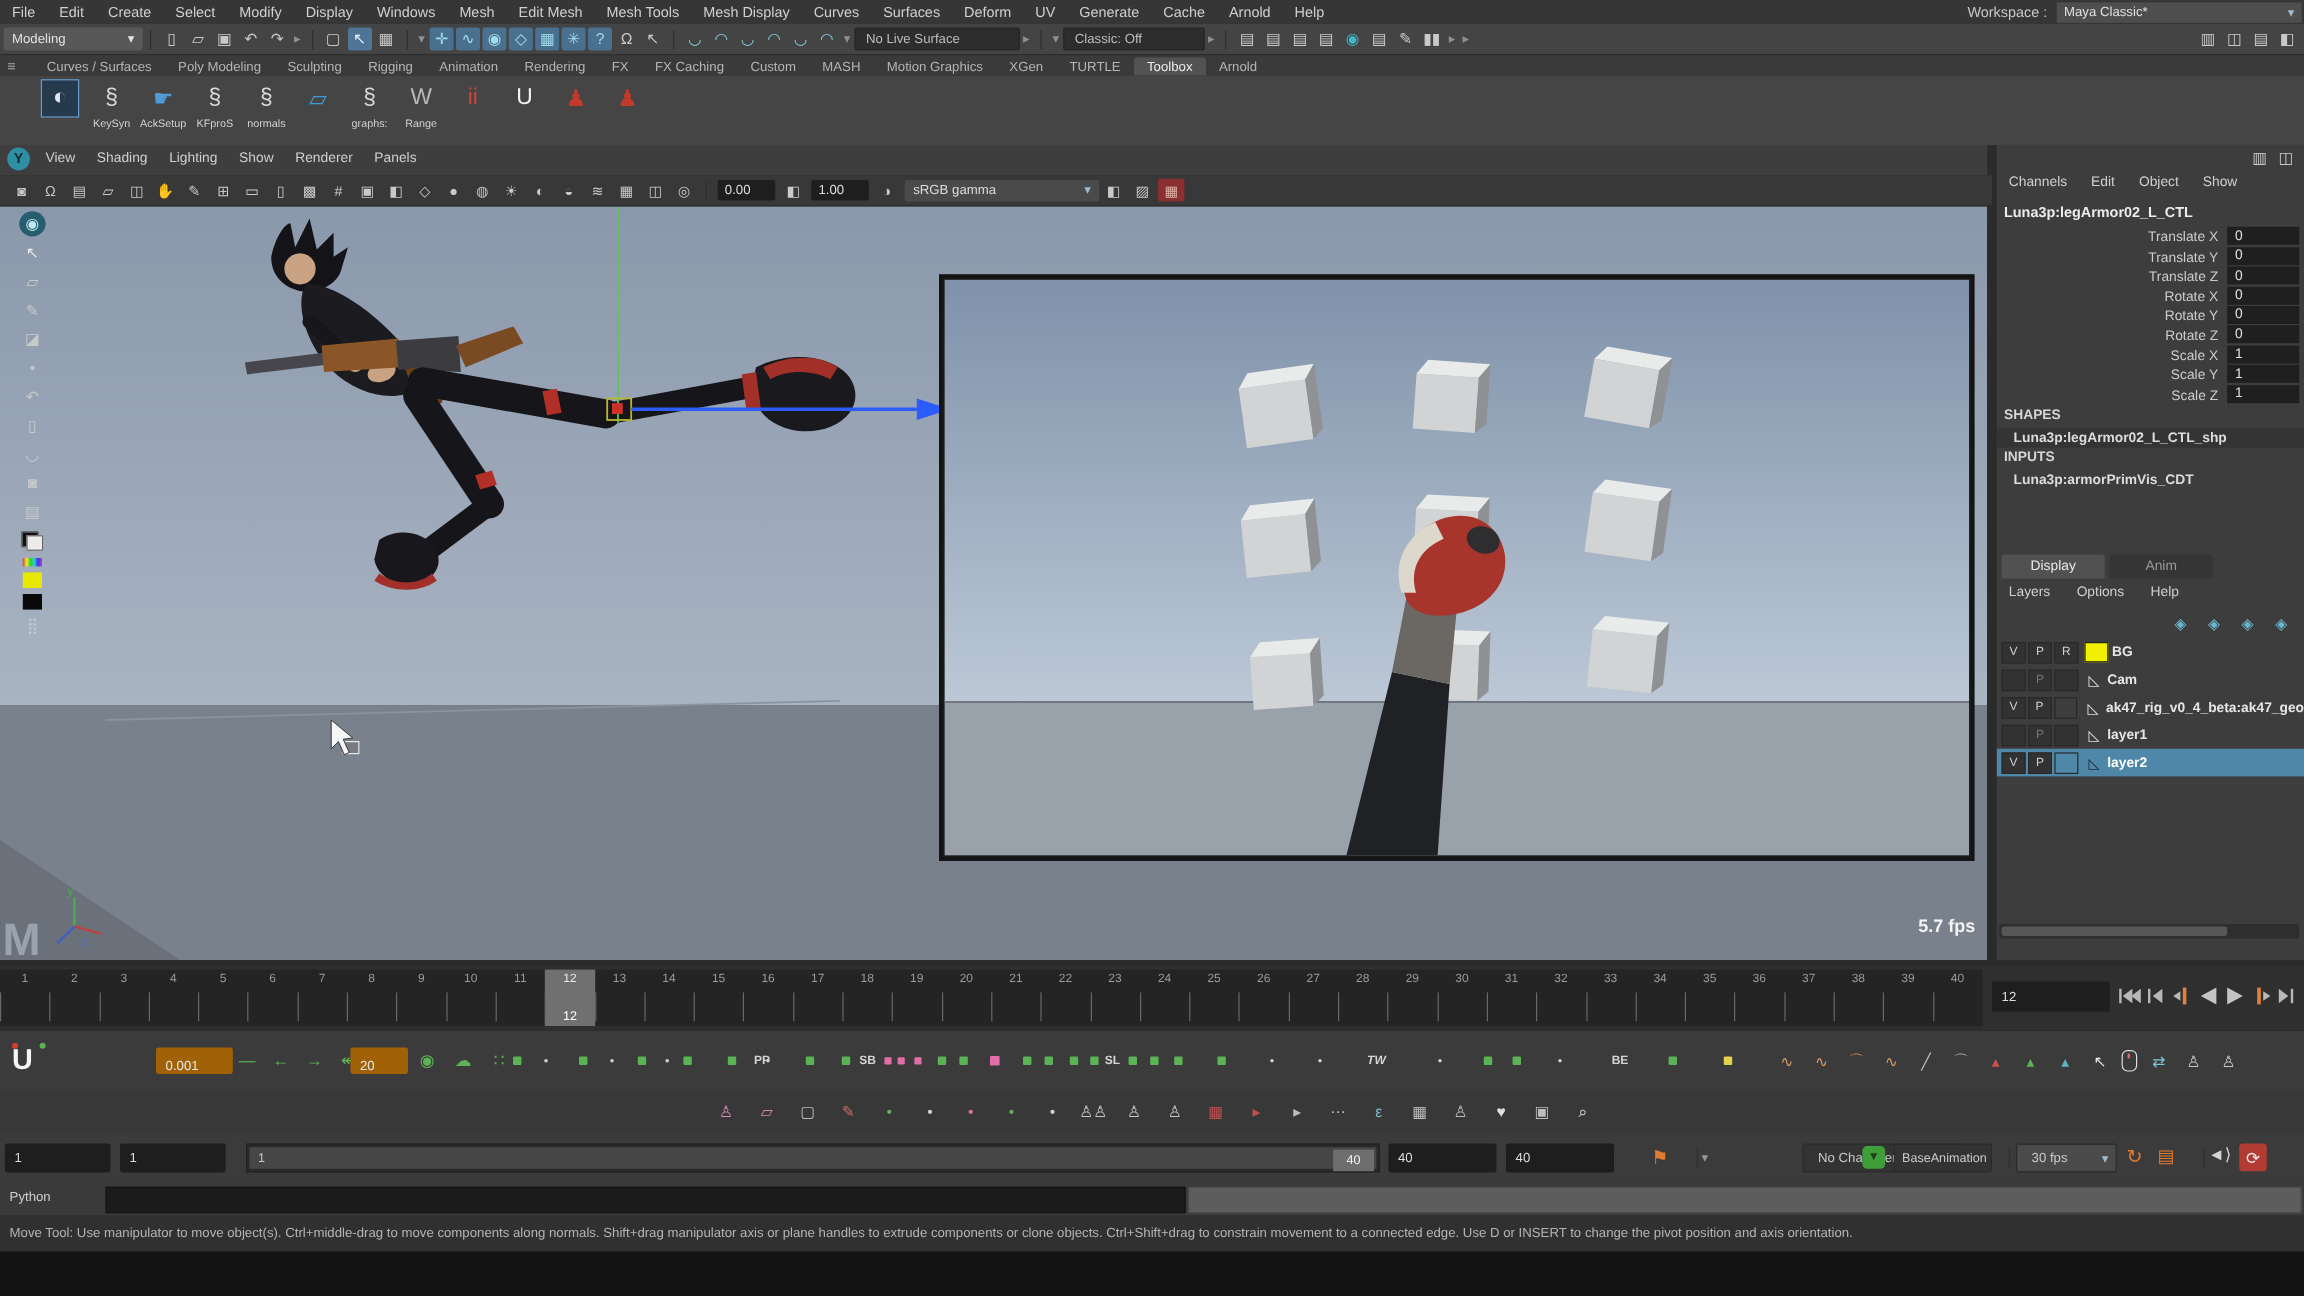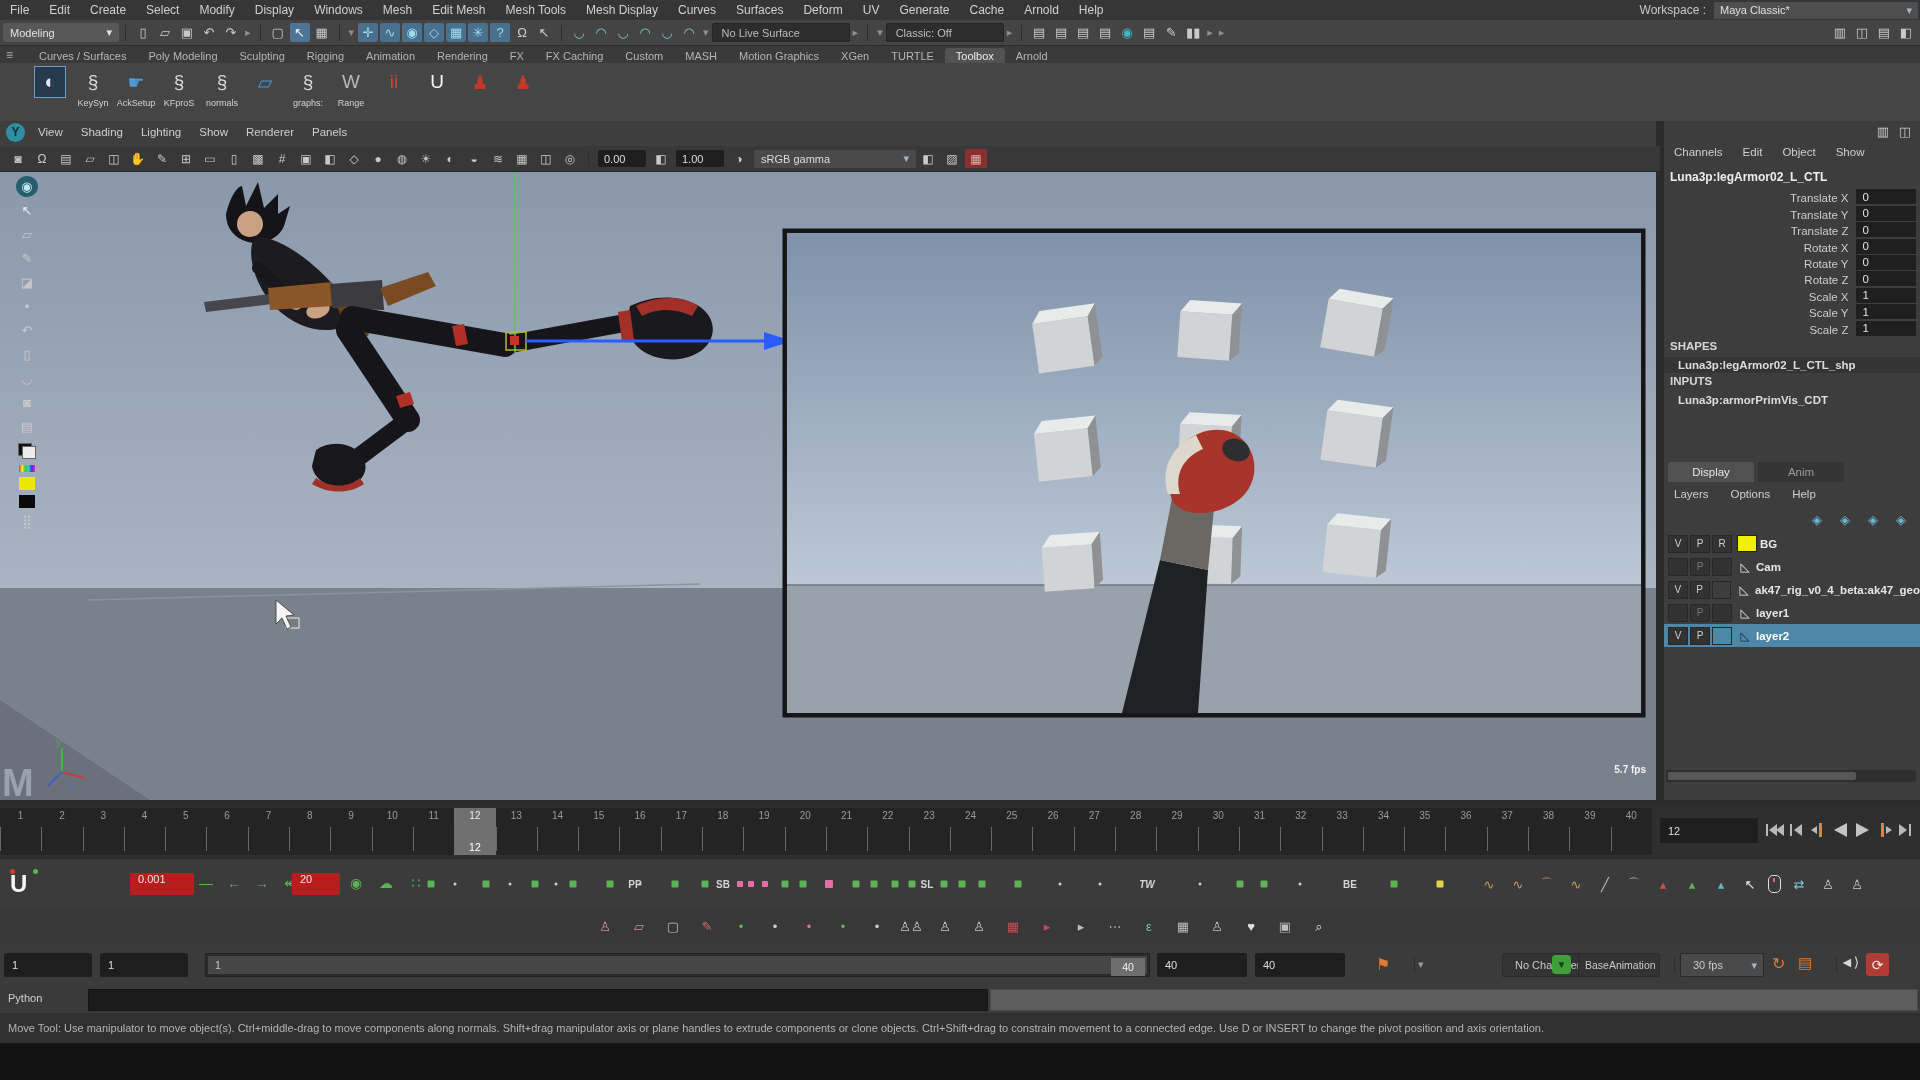--- a/index.html
+++ b/index.html
@@ -48,21 +48,21 @@
   #viewport-toolbar{top:146px;left:0;width:1656px;height:25px;background:#383838;display:flex;align-items:center;
                     border-bottom:1px solid #2a2a2a;padding-left:6px;z-index:20}
   #viewport-toolbar .ico{width:22px;font-size:12px}
   .tb-field{background:#1e1e1e;height:17px;width:42px;display:flex;align-items:center;padding-left:6px;
             color:#ddd;margin:0 3px;border-radius:2px}
   #colorspace-select{background:#4a4a4a;height:18px;width:148px;display:flex;align-items:center;
                      justify-content:space-between;padding:0 7px;color:#dcdcdc;margin-left:3px;border-radius:2px}
   
   #viewport-wrap{top:171px;left:0;width:1656px;height:629px;z-index:1;overflow:hidden}
   #fps-label{top:764px;left:1530px;width:116px;text-align:right;color:#f2f2f2;font-weight:bold;
-             font-size:10px;z-index:5}
+             font-size:15px;z-index:5}
   
   #left-toolbox{top:176px;left:12px;width:30px;display:flex;flex-direction:column;align-items:center;
                 gap:3px;z-index:6}
   #left-toolbox .ico{width:22px;height:21px;font-size:13px}
   .tool-sel{background:#275e6e;border-radius:50%}
   .swatch{width:16px;height:13px;margin-top:2px}
   .swatch-bw{width:18px;height:16px;position:relative;margin-top:3px}
   .swatch-bw .b{position:absolute;left:0;top:0;width:12px;height:11px;background:#111;border:1px solid #666}
   .swatch-bw .w{position:absolute;right:0;bottom:0;width:12px;height:11px;background:#ececec;border:1px solid #666}
   .swatch-rainbow{width:16px;height:7px;background:linear-gradient(90deg,#e33,#ee3,#3c3,#3cc,#33e,#c3c);margin-top:3px}
@@ -108,21 +108,21 @@
   #current-frame-field{position:absolute;left:1660px;top:13px;width:90px;height:25px;background:#1e1e1e;
                        display:flex;align-items:center;padding-left:8px;color:#ddd}
   #playback{position:absolute;left:1764px;top:15px;display:flex;gap:1px}
   .pb-btn{width:21px;height:20px;display:flex;align-items:center;justify-content:center;cursor:default}
   
   #animbar{top:858px;left:0;width:1920px;height:50px;background:#3b3b3b;border-top:1px solid #2a2a2a;z-index:20}
   #animbot-logo{position:absolute;left:10px;top:10px;width:34px;height:30px;color:#f5f5f5;font-weight:bold;
                 font-size:24px;line-height:30px}
   #animbot-logo .dotr{position:absolute;left:0;top:0;width:5px;height:5px;border-radius:50%;background:#d43c30}
   #animbot-logo .dotg{position:absolute;right:6px;top:0;width:5px;height:5px;border-radius:50%;background:#5cb356}
-  .ab-field{position:absolute;top:14px;height:22px;background:#b91c1c;display:flex;align-items:flex-start;
+  .ab-field{position:absolute;top:14px;height:22px;background:#a16207;display:flex;align-items:flex-end;
             padding-left:8px;color:#e8e8e8;border-radius:2px}
   #ab-left-icons{position:absolute;left:195px;top:14px;display:flex;gap:6px}
   #ab-left-icons2{position:absolute;left:345px;top:14px;display:flex;gap:8px}
   #ab-left-icons .ico,#ab-left-icons2 .ico{color:#5cb356;font-size:14px}
   #ab-track{position:absolute;left:0;top:0;width:1478px;height:50px}
   .marker{position:absolute;top:50%;transform:translate(-50%,-50%)}
   .tracklabel{position:absolute;top:50%;transform:translate(-50%,-50%);color:#d4d4d4;font-size:10px;font-weight:bold}
   #ab-right{position:absolute;left:1478px;top:0;height:50px;display:flex;align-items:center;gap:7px}
   .mouse-ico{width:11px;height:16px;border:1.5px solid #ddd;border-radius:5px;position:relative}
   .mouse-ico:after{content:"";position:absolute;left:4px;top:2px;width:1.5px;height:4px;background:#d66}

